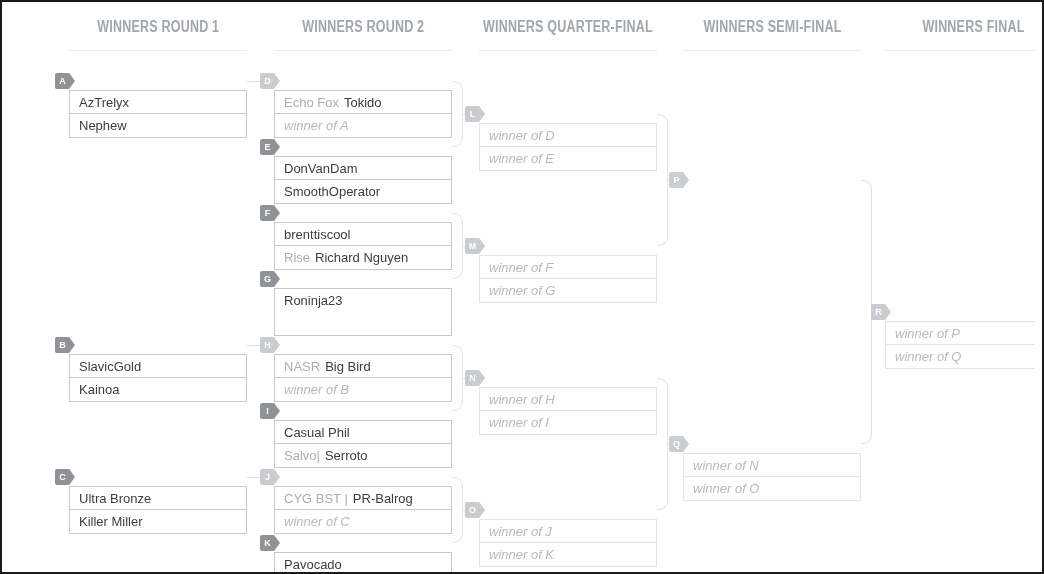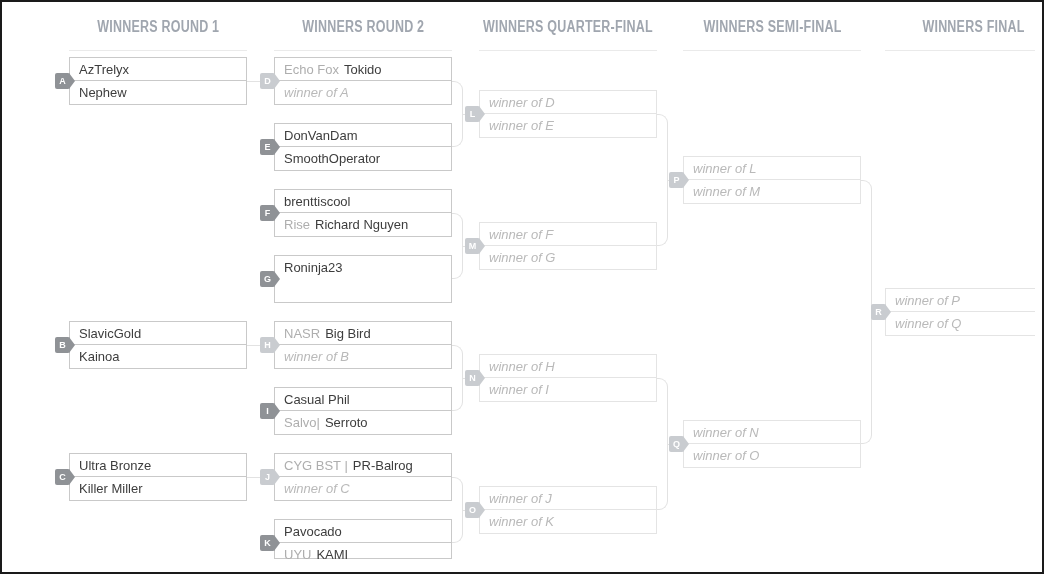--- a/index.html
+++ b/index.html
@@ -4,21 +4,21 @@
 <style>
   html,body{margin:0;padding:0;background:#ffffff;font-family:"Liberation Sans",sans-serif;}
   .frame{position:relative;width:1044px;height:574px;box-sizing:border-box;border:2px solid #1a1a1a;background:#fff;overflow:hidden;}
   .stage{position:absolute;left:0;top:0;width:1033px;height:570px;overflow:hidden;}
 
   .round-header{position:absolute;top:12px;height:26px;display:flex;align-items:center;justify-content:center;
     color:var(--c-header);font-weight:bold;font-size:16px;white-space:nowrap;}
   .round-header>span{display:inline-block;transform:scaleX(0.78);transform-origin:50% 50%;letter-spacing:0.3px;}
   .round-underline{position:absolute;top:48px;height:1px;background:#eaeaea;}
 
-  .match{position:absolute;box-sizing:border-box;background:#fff;border:1px solid var(--c-border-ready);z-index:2;}
+  .match{position:absolute;box-sizing:border-box;background:#fff;border:1px solid var(--c-border-ready);z-index:2;margin-top:33px;}
   .match.pending{border-color:var(--c-border-pending);}
   .slot{box-sizing:border-box;height:23px;display:flex;align-items:center;padding-left:9px;
     font-size:13px;white-space:nowrap;overflow:hidden;}
   .slot.first{border-bottom:1px solid var(--c-border-ready);}
   .match.pending .slot.first{border-bottom-color:var(--c-border-pending);}
   .slot .team{color:var(--c-team);margin-right:5px;}
   .slot .name{color:var(--c-player);}
   .slot .placeholder{color:var(--c-placeholder);font-style:italic;}
 
   .tag{position:absolute;width:15px;height:16px;z-index:3;display:flex;align-items:center;justify-content:center;
@@ -245,28 +245,20 @@
         <div class="slot first">
           <span class="placeholder">winner of J</span>
         </div>
         <div class="slot">
           <span class="placeholder">winner of K</span>
         </div>
       </div>
       <div class="tag light" style="left: 463px; top: 500px;">
         <span>O</span>
       </div>
-      <div class="match pending" style="left: 681px; top: 154px; width: 178px; height: 48px;">
-        <div class="slot first">
-          <span class="placeholder">winner of L</span>
-        </div>
-        <div class="slot">
-          <span class="placeholder">winner of M</span>
-        </div>
-      </div>
       <div class="tag light" style="left: 667px; top: 170px;">
         <span>P</span>
       </div>
       <div class="match pending" style="left: 681px; top: 418px; width: 178px; height: 48px;">
         <div class="slot first">
           <span class="placeholder">winner of N</span>
         </div>
         <div class="slot">
           <span class="placeholder">winner of O</span>
         </div>

